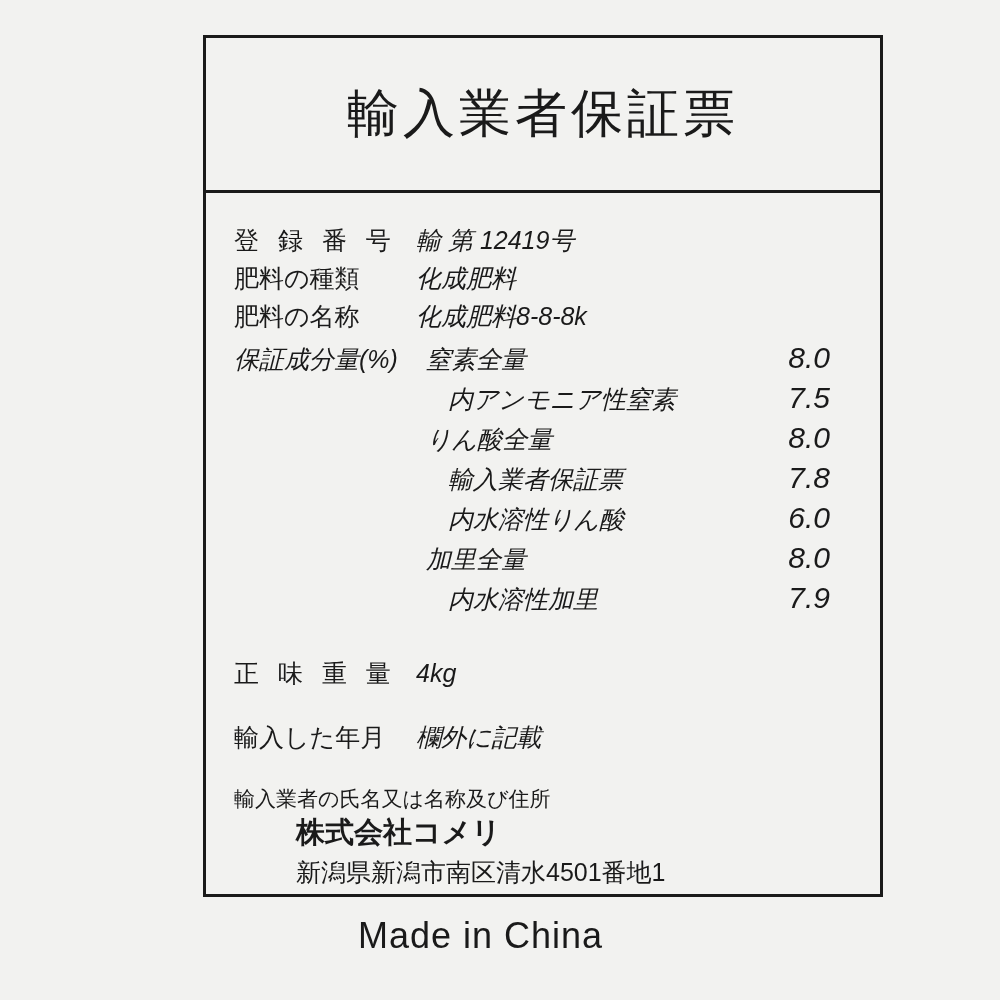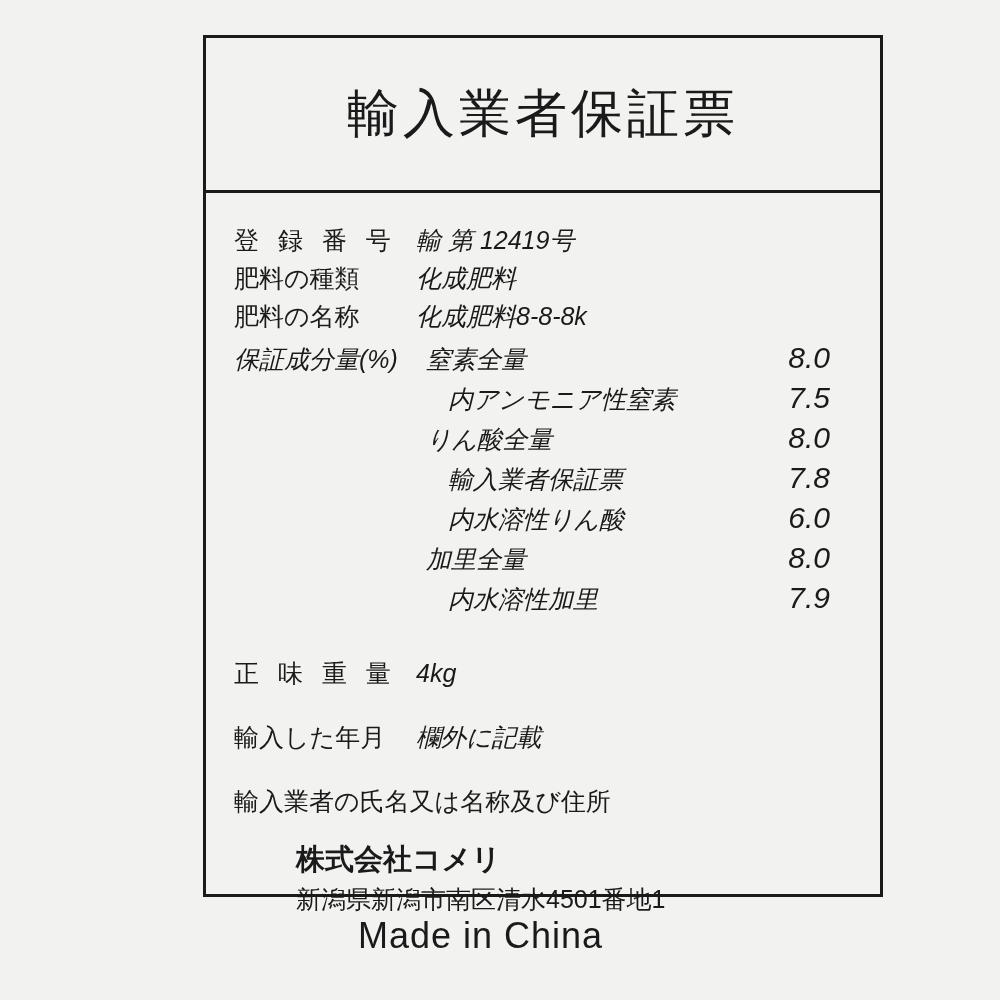--- a/index.html
+++ b/index.html
@@ -121,22 +121,22 @@
 
   .spacer-md {
     height: 26px;
   }
 
   .block-weight .kv-label {
     width: 182px;
   }
 
   .importer-head {
-    font-size: 25px;
-    margin-bottom: 22px;
+    font-size: 21px;
+    margin-bottom: 0;
   }
 
   .importer-name {
     font-size: 29px;
     font-weight: 700;
     padding-left: 62px;
     margin-bottom: 3px;
   }
 
   .importer-addr {

